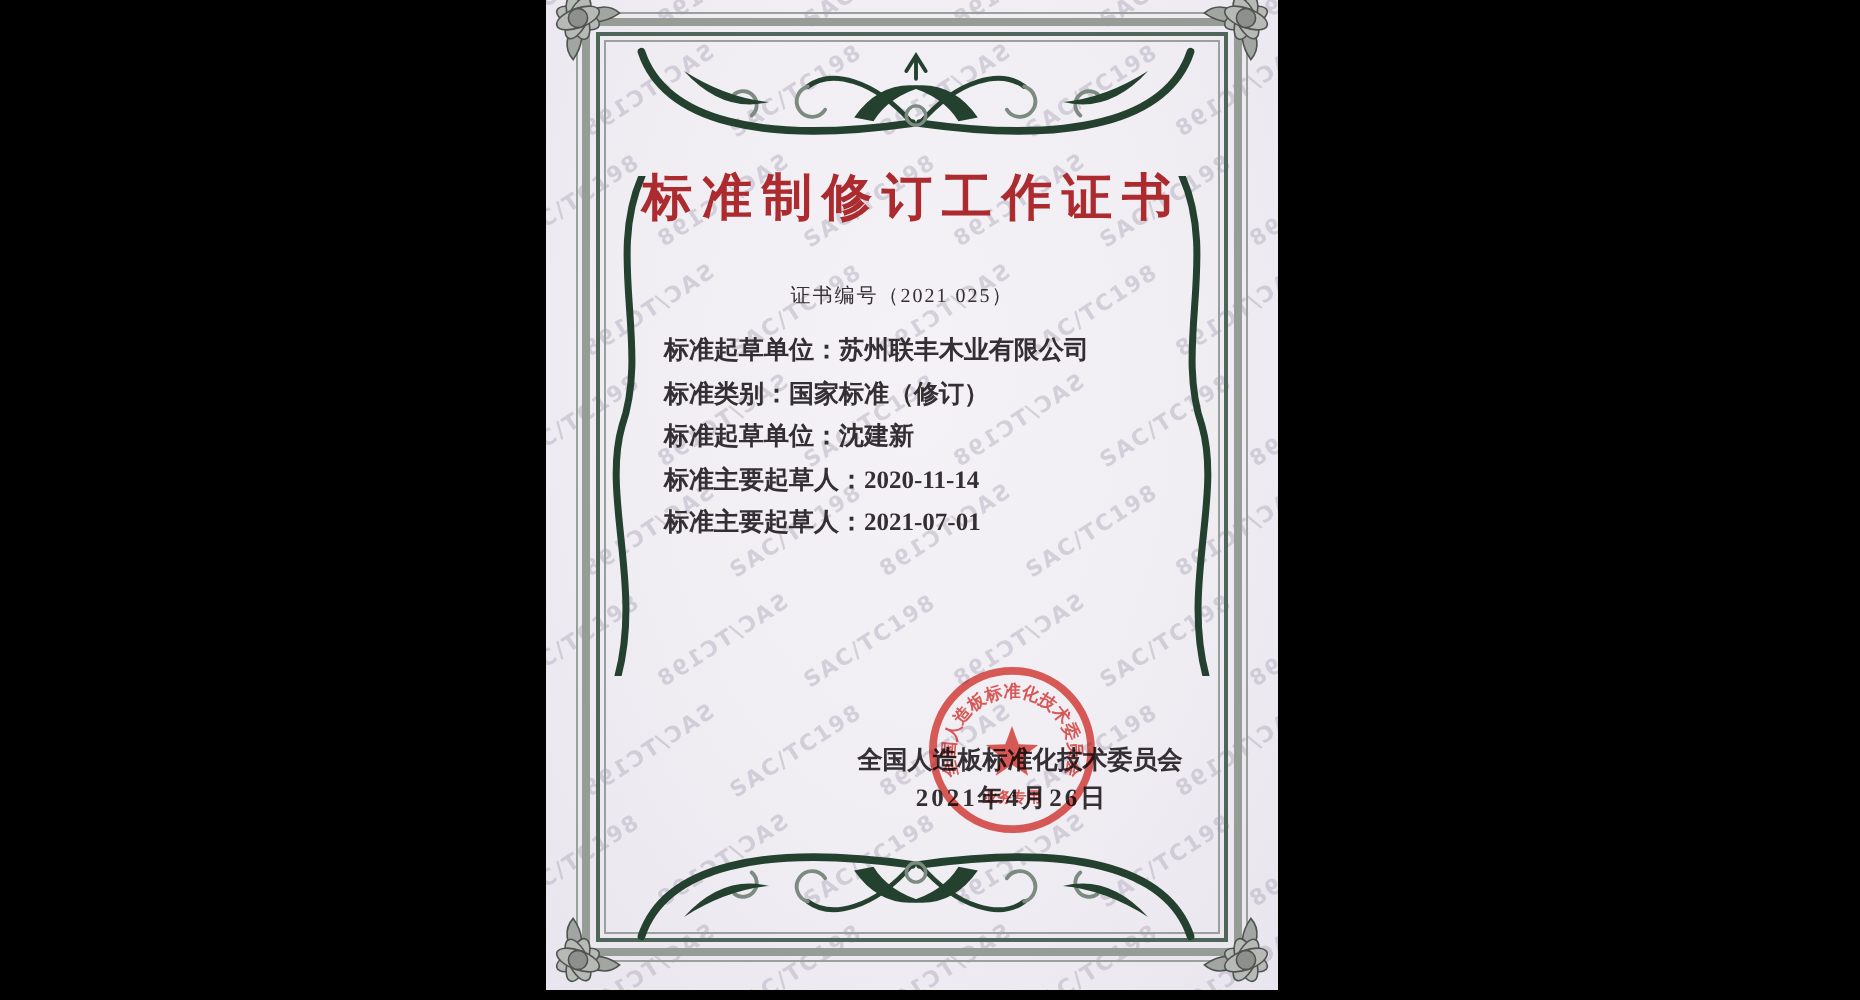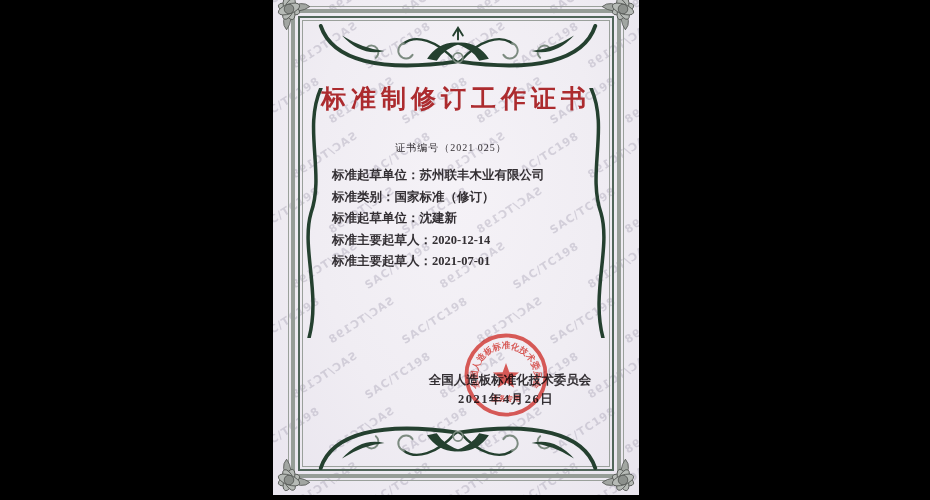--- a/index.html
+++ b/index.html
@@ -202,21 +202,21 @@
     </svg>
 
     <div class="title">标准制修订工作证书</div>
 
     <div class="cert-no">证书编号（2021 025）</div>
 
     <div class="fields">
         <div class="field-row"><span>标准起草单位：</span><span>苏州联丰木业有限公司</span></div>
         <div class="field-row"><span>标准类别：</span><span>国家标准（修订）</span></div>
         <div class="field-row"><span>标准起草单位：</span><span>沈建新</span></div>
-        <div class="field-row"><span>标准主要起草人：</span><span>2020-12-14</span></div>
+        <div class="field-row"><span>标准主要起草人：</span><span>2020-11-14</span></div>
         <div class="field-row"><span>标准主要起草人：</span><span>2021-07-01</span></div>
       </div>
 
     <div class="issuer">全国人造板标准化技术委员会</div>
     <div class="issue-date">2021年4月26日</div>
 
     <svg class="seal" viewBox="0 0 100 100">
       <defs>
         <path id="sealArc" d="M 18.5,64 A 33.5,33.5 0 1 1 81.5,64" fill="none"></path>
       </defs>

